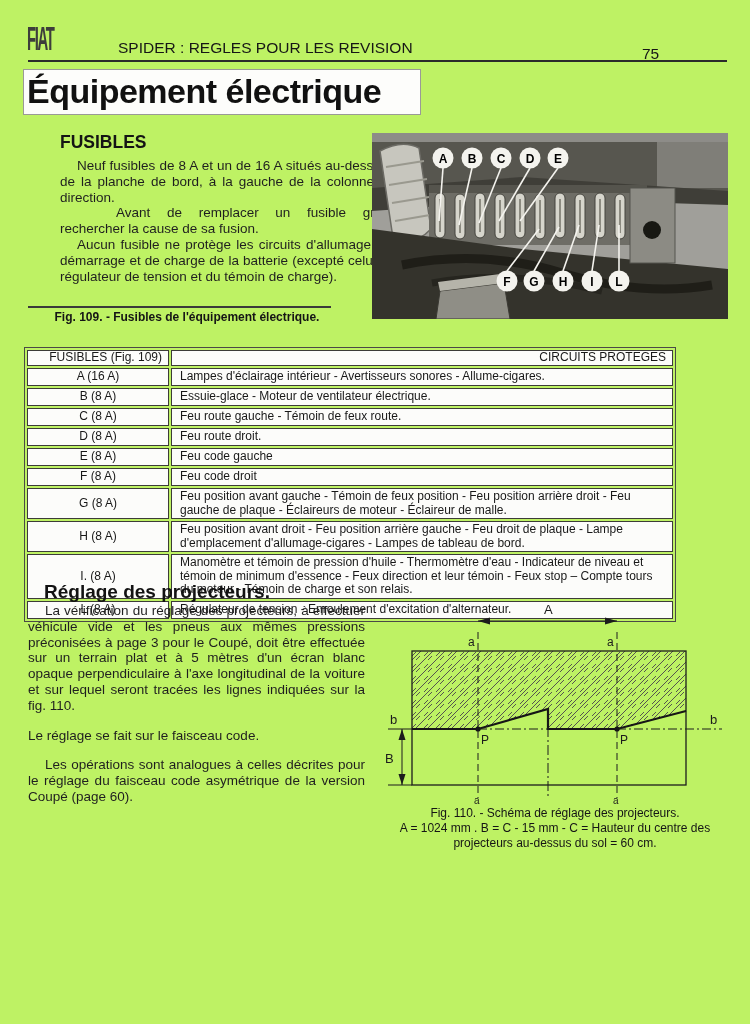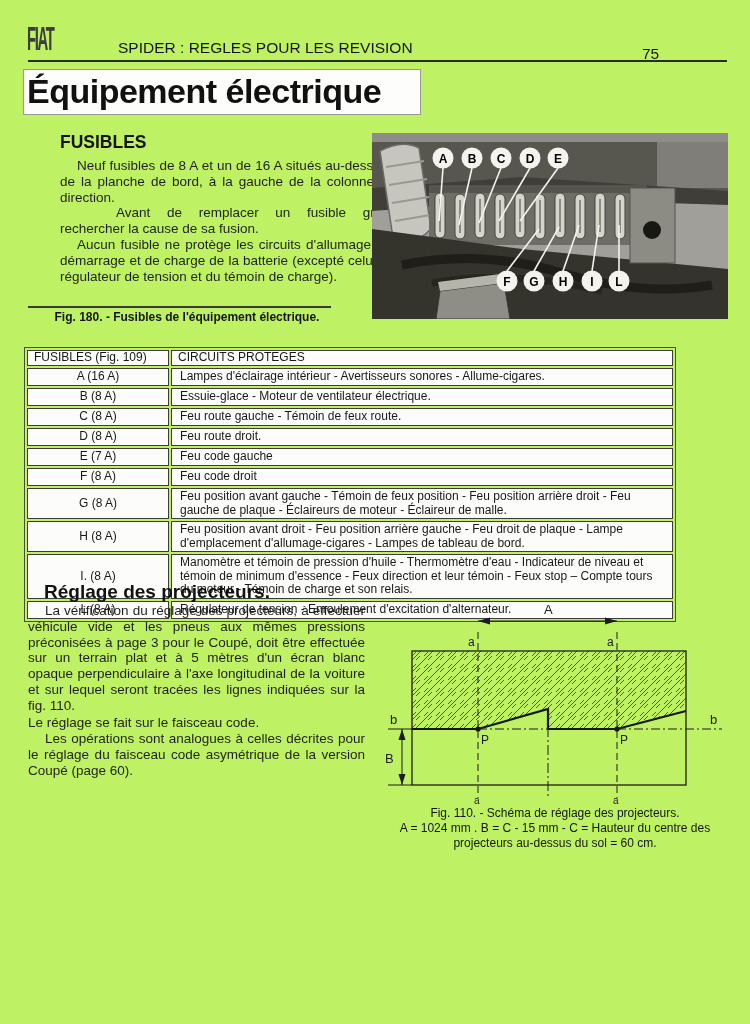--- a/index.html
+++ b/index.html
@@ -56,27 +56,27 @@
     position:absolute;left:24px;top:347px;width:652px;
     border-collapse:separate;border-spacing:2px;
     font-size:12px;color:#181818;
     border:1px solid #4a4a46;
   }
   .fuse-table th,.fuse-table td{
     border:1px solid #3c3c38;background:#fcfcfa;
     padding:0 6px;line-height:13.5px;height:14px;
     font-weight:normal;vertical-align:middle;
   }
-  .fuse-table th{text-align:left;margin-left:39px;}
+  .fuse-table th{text-align:right;margin-left:39px;}
   .fuse-table td.fuse-col{width:128px;text-align:center;}
   .fuse-table td.circuit-col{text-align:left;padding:1px 8px;}
   
   .reglage-heading{position:absolute;left:28px;top:565px;font-size:19px;font-weight:bold;margin:16px;color:#121212;}
   .col-reglage{position:absolute;left:28px;top:603px;width:337px;}
-  .col-reglage p + p{margin-top:1px;}
+  .col-reglage p + p{margin-top:14px;}
   
   .diagram-fig110{position:absolute;left:380px;top:596px;width:350px;height:208px;}
   .diagram-fig110 svg{display:block;width:100%;height:100%;}
   .fig110-caption{
     position:absolute;left:382px;top:806px;width:346px;
     font-size:12px;font-weight:normal;line-height:15px;
     text-align:center;color:#151515;
   }
   .svg-label{font-family:"Liberation Sans",sans-serif;fill:#1c1c1c;}
 </style>
@@ -94,21 +94,21 @@
     <h1>Équipement électrique</h1>
   </div>
 
   <div class="col-fusibles bodytext">
     <h2>FUSIBLES</h2>
     <p class="indent-sm">Neuf fusibles de 8 A et un de 16 A situés au-dessous de la planche de bord, à la gauche de la colonne de direction.</p>
     <p class="indent-lg">Avant de remplacer un fusible grillé, rechercher la cause de sa fusion.</p>
     <p class="indent-sm">Aucun fusible ne protège les circuits d'allumage, de démarrage et de charge de la batterie (excepté celui du régulateur de tension et du témoin de charge).</p>
   </div>
   <div class="fig109-rule"></div>
-  <div class="fig109-caption">Fig. 180. - Fusibles de l'équipement électrique.</div>
+  <div class="fig109-caption">Fig. 109. - Fusibles de l'équipement électrique.</div>
 
   <div class="photo-fig109">
     <svg viewBox="0 0 356 186">
       <rect width="356" height="186" fill="#a09f9a"></rect>
       <rect width="356" height="13" fill="#8d8c88"></rect>
       <rect y="9" width="356" height="49" fill="#57564f"></rect>
       <rect x="285" y="9" width="71" height="46" fill="#7f7e78"></rect>
       <polygon points="0,55 150,44 356,58 356,72 170,66 0,78" fill="#3f3e38"></polygon>
 
       <path d="M8,18 Q30,6 47,15 L59,96 Q42,114 21,105 Z" fill="#c7c6be" stroke="#6b6a64" stroke-width="1.5"></path>
@@ -214,21 +214,21 @@
           <td class="fuse-col">C (8 A)</td>
           <td class="circuit-col">Feu route gauche - Témoin de feux route.</td>
         </tr>
 
         <tr>
           <td class="fuse-col">D (8 A)</td>
           <td class="circuit-col">Feu route droit.</td>
         </tr>
 
         <tr>
-          <td class="fuse-col">E (7 A)</td>
+          <td class="fuse-col">E (8 A)</td>
           <td class="circuit-col">Feu code gauche</td>
         </tr>
 
         <tr>
           <td class="fuse-col">F (8 A)</td>
           <td class="circuit-col">Feu code droit</td>
         </tr>
 
         <tr>
           <td class="fuse-col">G (8 A)</td>

